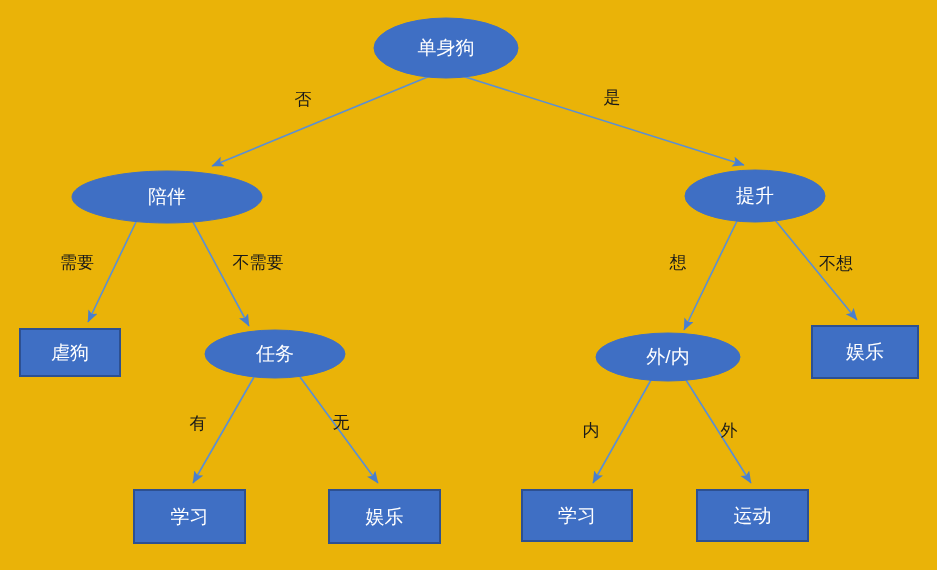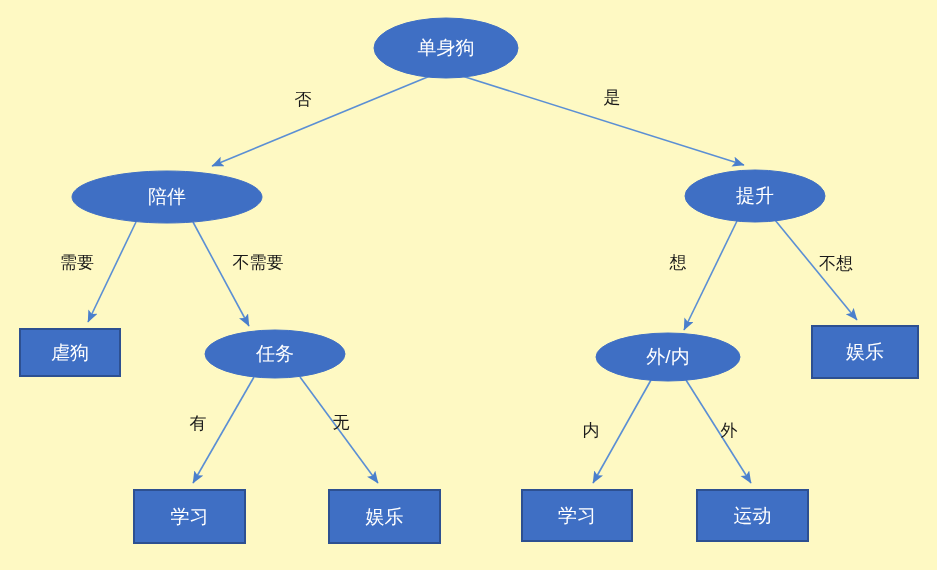--- a/index.html
+++ b/index.html
@@ -7,21 +7,21 @@
     padding: 0;
     background: #ffffff;
   }
   body {
     font-family: "Liberation Sans", "DejaVu Sans", sans-serif;
   }
   #diagram-root {
     position: relative;
     width: 937px;
     height: 570px;
-    background: #fef9c3;
+    background: #eab308;
     overflow: hidden;
   }
   #tree-svg {
     position: absolute;
     top: 0;
     left: 0;
     width: 937px;
     height: 570px;
   }
   .node-ellipse {

